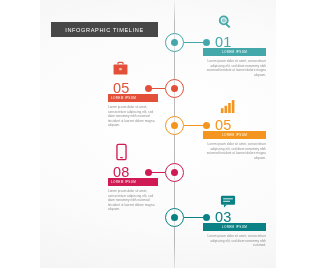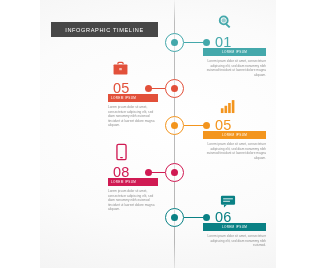--- a/index.html
+++ b/index.html
@@ -216,21 +216,21 @@
     </div>
     <div class="body l" style="left:68px; top:189px; width:50px;">Lorem ipsum dolor sit amet, consectetuer adipiscing elit, sed diam nonummy nibh euismod tincidunt ut laoreet dolore magna aliquam.</div>
   </div>
 
   <div class="item" style="color:#0a8185;">
     <div class="node" style="left:125px; top:208px;">
       <div class="core"></div>
     </div>
     <div class="connector" style="left:144px; top:216.8px; width:20px;"></div>
     <div class="dot" style="left:163px; top:213.8px;"></div>
-    <div class="num" style="left:175px; top:210px;">06</div>
+    <div class="num" style="left:175px; top:210px;">03</div>
     <div class="icon" style="left:180px; top:194px; width:16px; height:13px;">
       <svg viewBox="0 0 22 18" width="16" height="13" aria-hidden="true">
         <rect x="1.2" y="1.2" width="19.6" height="12.4" rx="1.6" fill="#0a8185"></rect>
         <path d="M5.4 13.6 L5.4 17.2 L9.4 13.6 Z" fill="#0a8185"></path>
         <rect x="4.3" y="4.6" width="13.4" height="1.4" fill="#ffffff" opacity="0.85"></rect>
         <rect x="4.3" y="8.0" width="9.4" height="1.4" fill="#ffffff" opacity="0.85"></rect>
       </svg>
     </div>
     <div class="labelbar" style="left:163px; top:222.5px; width:63px; justify-content:center;">
       <span class="ltxt" style="text-align:center;">LOREM IPSUM</span>

